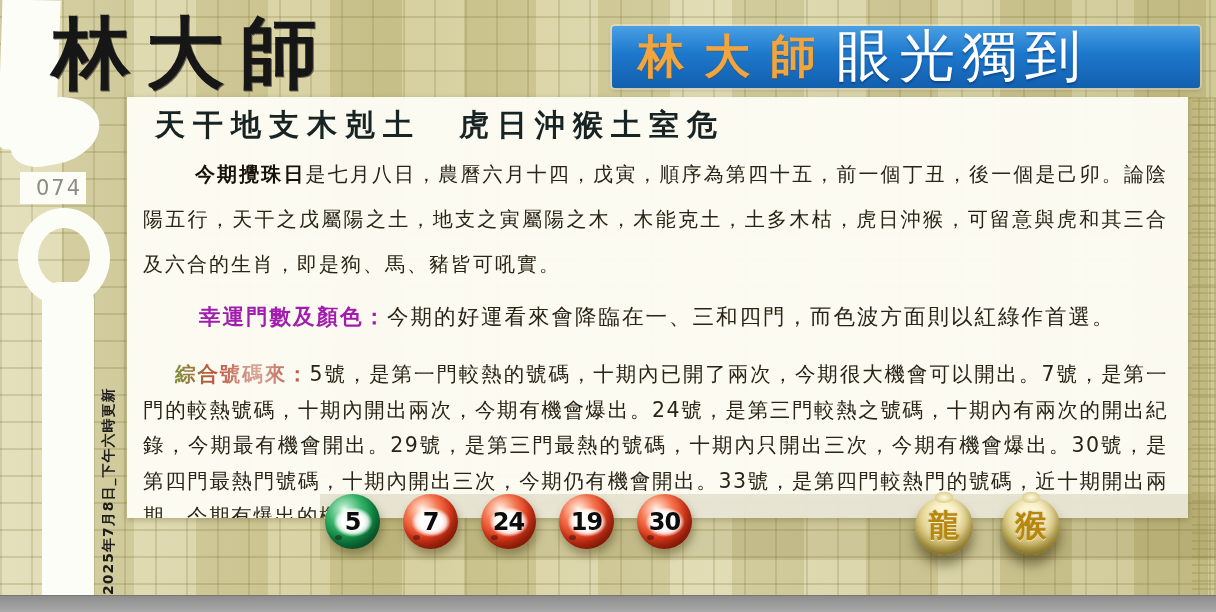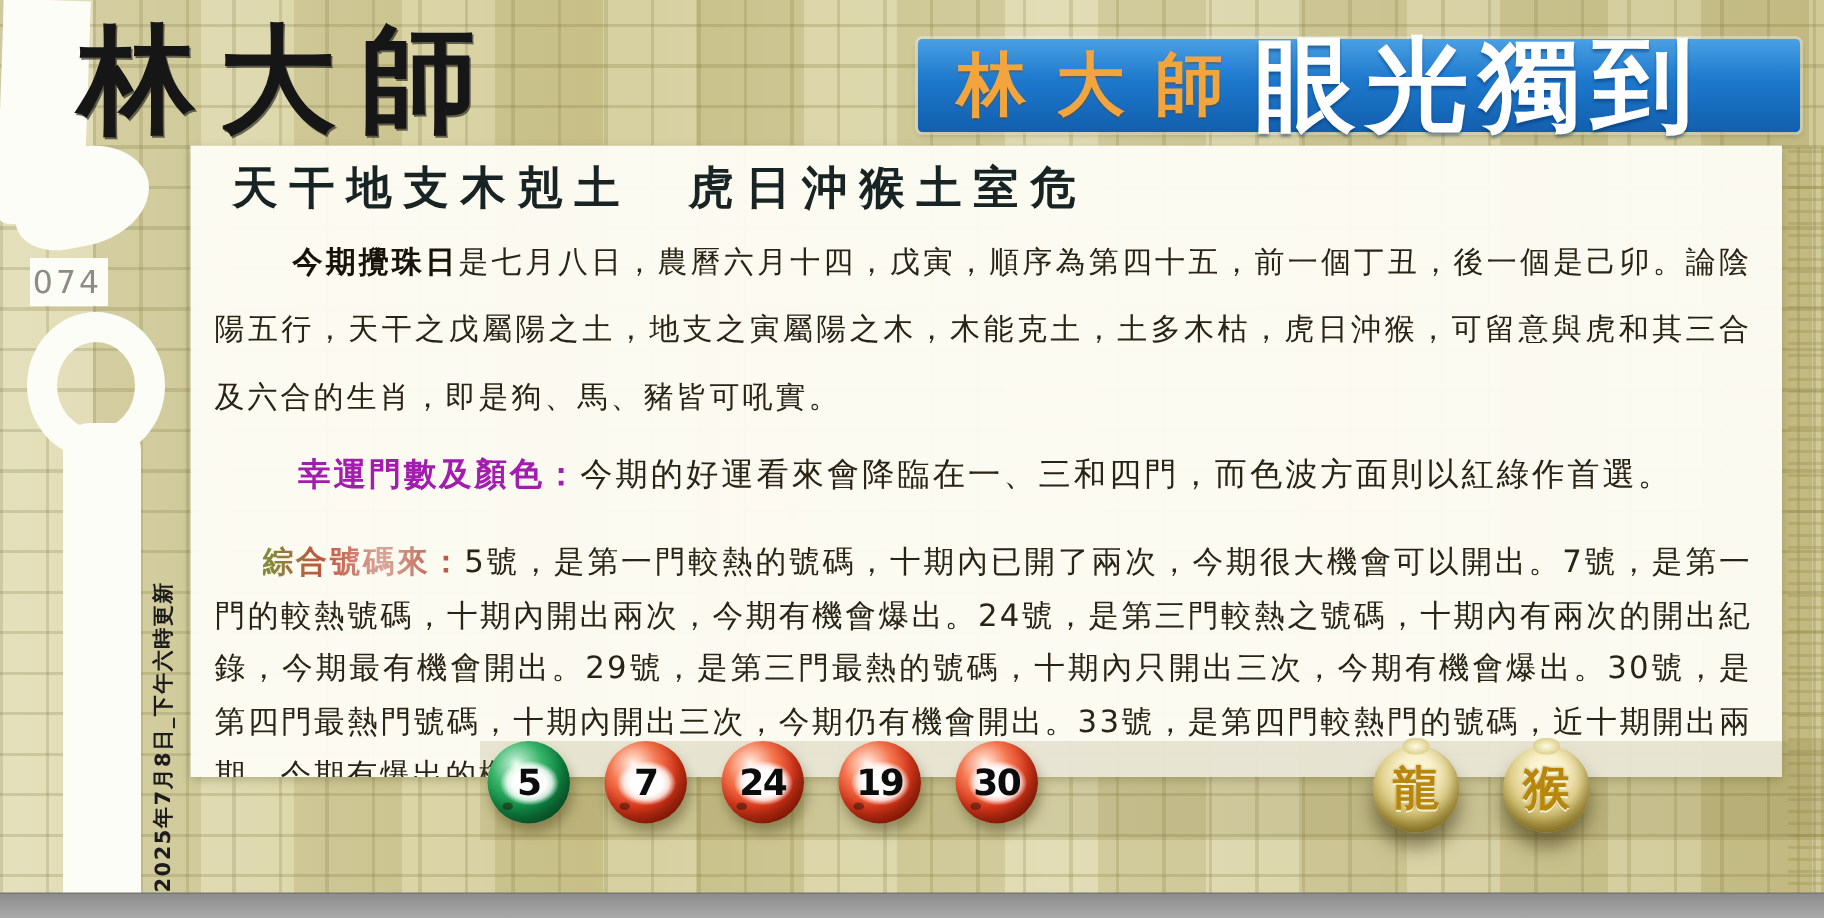--- a/index.html
+++ b/index.html
@@ -10,21 +10,21 @@
     background-image:
       repeating-linear-gradient(0deg, rgba(118,112,52,0.22) 0 2px, rgba(255,255,255,0) 2px 27px),
       repeating-linear-gradient(90deg, rgba(118,112,52,0.20) 0 2px, rgba(255,255,255,0) 2px 31px),
       repeating-linear-gradient(90deg, rgba(255,255,242,0.14) 0 62px, rgba(150,140,78,0.14) 62px 134px),
       linear-gradient(90deg, rgba(255,255,246,0.30), rgba(186,176,112,0.16) 32%, rgba(255,255,244,0.22) 58%, rgba(168,158,96,0.26));
   }
   
   .ornament{position:absolute;left:0;top:0;width:132px;height:612px;}
   .orn-top{position:absolute;left:0;top:0;width:58px;height:150px;background:#fdfdf8;border-radius:0 0 46px 8px;transform:rotate(2deg);}
   .orn-swoosh{position:absolute;left:8px;top:98px;width:92px;height:66px;background:#fdfdf8;border-radius:46% 54% 62% 38%;transform:rotate(-10deg);}
-  .orn-tab{position:absolute;left:20px;top:172px;width:52px;height:32px;background:#fdfdf8;display:flex;align-items:center;justify-content:flex-end;padding-right:4px;box-sizing:border-box;}
+  .orn-tab{position:absolute;left:20px;top:172px;width:66px;height:32px;background:#fdfdf8;display:flex;align-items:center;justify-content:flex-end;padding-right:4px;box-sizing:border-box;}
   .issue-number{color:#8c8c82;font-size:21px;letter-spacing:2px;font-weight:500;}
   .orn-ring{position:absolute;left:18px;top:208px;width:52px;height:58px;border:20px solid #fdfdf8;border-radius:50%;}
   .orn-col{position:absolute;left:42px;top:282px;width:52px;height:330px;background:#fdfdf8;border-radius:18px 18px 0 0;}
   .update-note{
     position:absolute;left:100px;top:595px;width:218px;height:18px;
     transform:rotate(-90deg);transform-origin:0 0;
     font-size:14px;font-weight:bold;color:#1c1c1c;letter-spacing:1px;white-space:nowrap;
   }
   
   .masthead{
@@ -33,21 +33,21 @@
     font-size:78px;color:#161616;letter-spacing:16px;
     text-shadow:1px 1px 0 rgba(20,20,20,0.6);
   }
   .banner{
     position:absolute;left:612px;top:26px;width:588px;height:62px;
     background:linear-gradient(180deg,#4aa0e4 0%,#1d78cc 45%,#135fae 100%);
     border-radius:3px;display:flex;align-items:center;padding:0 10px 0 26px;box-sizing:border-box;
     box-shadow:0 0 0 2px rgba(255,255,255,0.35), 0 2px 4px rgba(60,60,20,0.3);
   }
   .banner-brand{font-size:46px;font-weight:bold;color:#f2a53c;letter-spacing:20px;white-space:nowrap;text-shadow:0 1px 1px rgba(120,60,0,0.4);}
-  .banner-slogan{font-size:68px;font-weight:700;color:#ffffff;letter-spacing:7px;white-space:nowrap;text-shadow:0 2px 2px rgba(0,40,90,0.45);}
+  .banner-slogan{font-size:56px;font-weight:400;color:#ffffff;letter-spacing:7px;white-space:nowrap;text-shadow:0 2px 2px rgba(0,40,90,0.45);}
   
   .article-box{
     position:absolute;left:127px;top:97px;width:1061px;height:421px;
     background:rgba(253,252,244,0.97);
     box-shadow:0 2px 6px rgba(90,85,40,0.35);
     padding:6px 20px 0 16px;box-sizing:border-box;overflow:hidden;
   }
   .article-title{
     font-size:30px;font-weight:bold;color:#182423;letter-spacing:8px;
     margin:2px 0 0 12px;white-space:nowrap;

